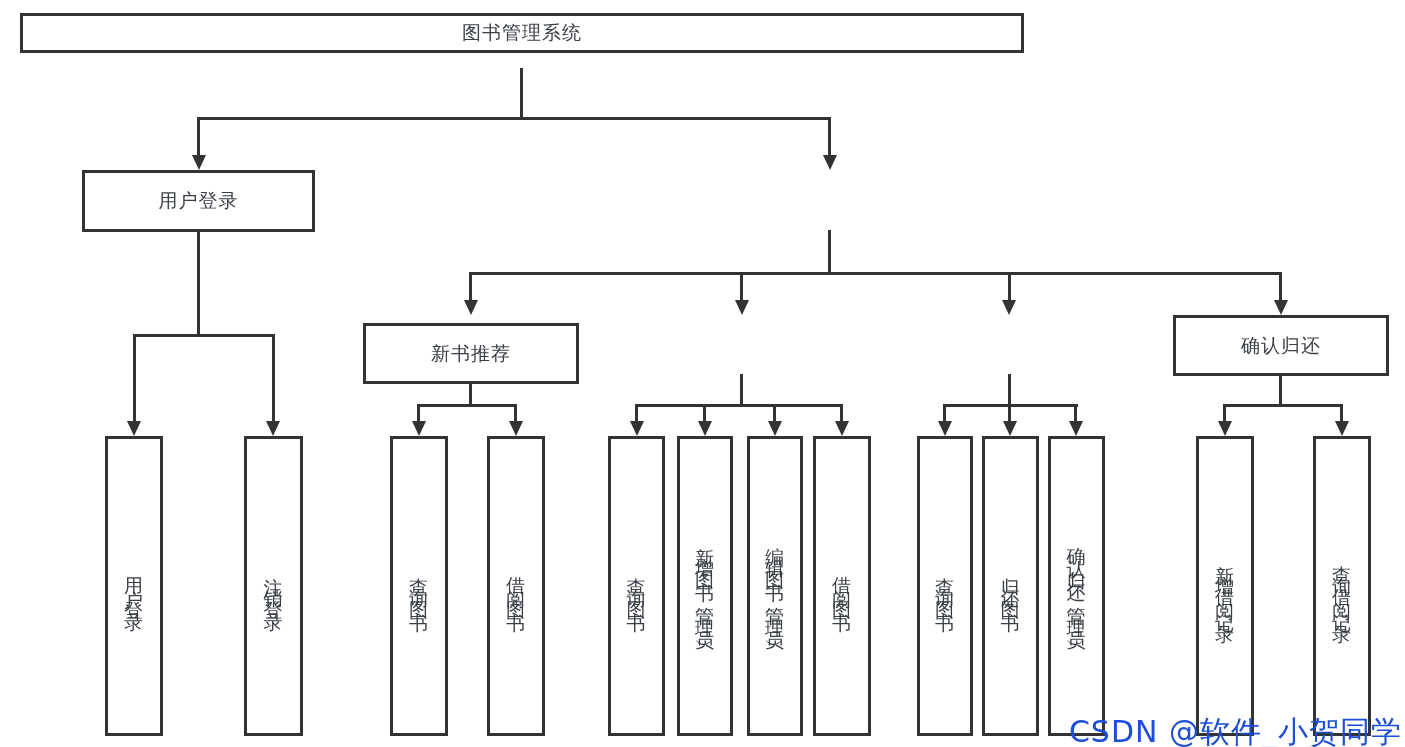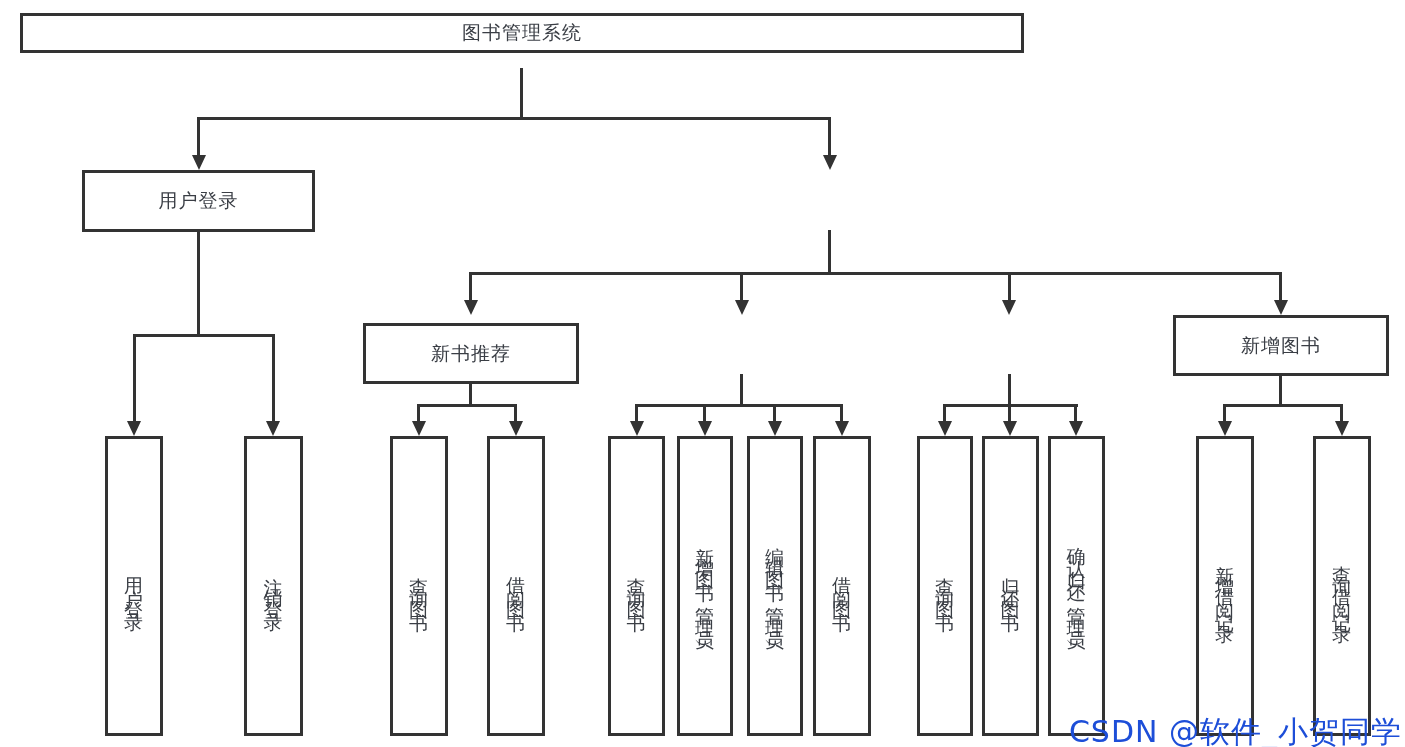--- a/index.html
+++ b/index.html
@@ -99,21 +99,21 @@
   </div>
 
   <div class="box hbox" style="left:82px;top:170px;width:233px;height:62px;">
     <span>用户登录</span>
   </div>
 
   <div class="box hbox" style="left:363px;top:315px;width:216px;height:61px;margin-top:8px;">
     <span>新书推荐</span>
   </div>
   <div class="box hbox" style="left:1173px;top:315px;width:216px;height:61px;">
-    <span>新增图书</span>
+    <span>确认归还</span>
   </div>
 
   <div class="box leaf" style="left:105px;width:58px;">
     <span class="vtext">用户登录</span>
   </div>
   <div class="box leaf" style="left:244px;width:59px;">
     <span class="vtext">注销登录</span>
   </div>
   <div class="box leaf" style="left:390px;width:58px;">
     <span class="vtext">查询图书</span>

